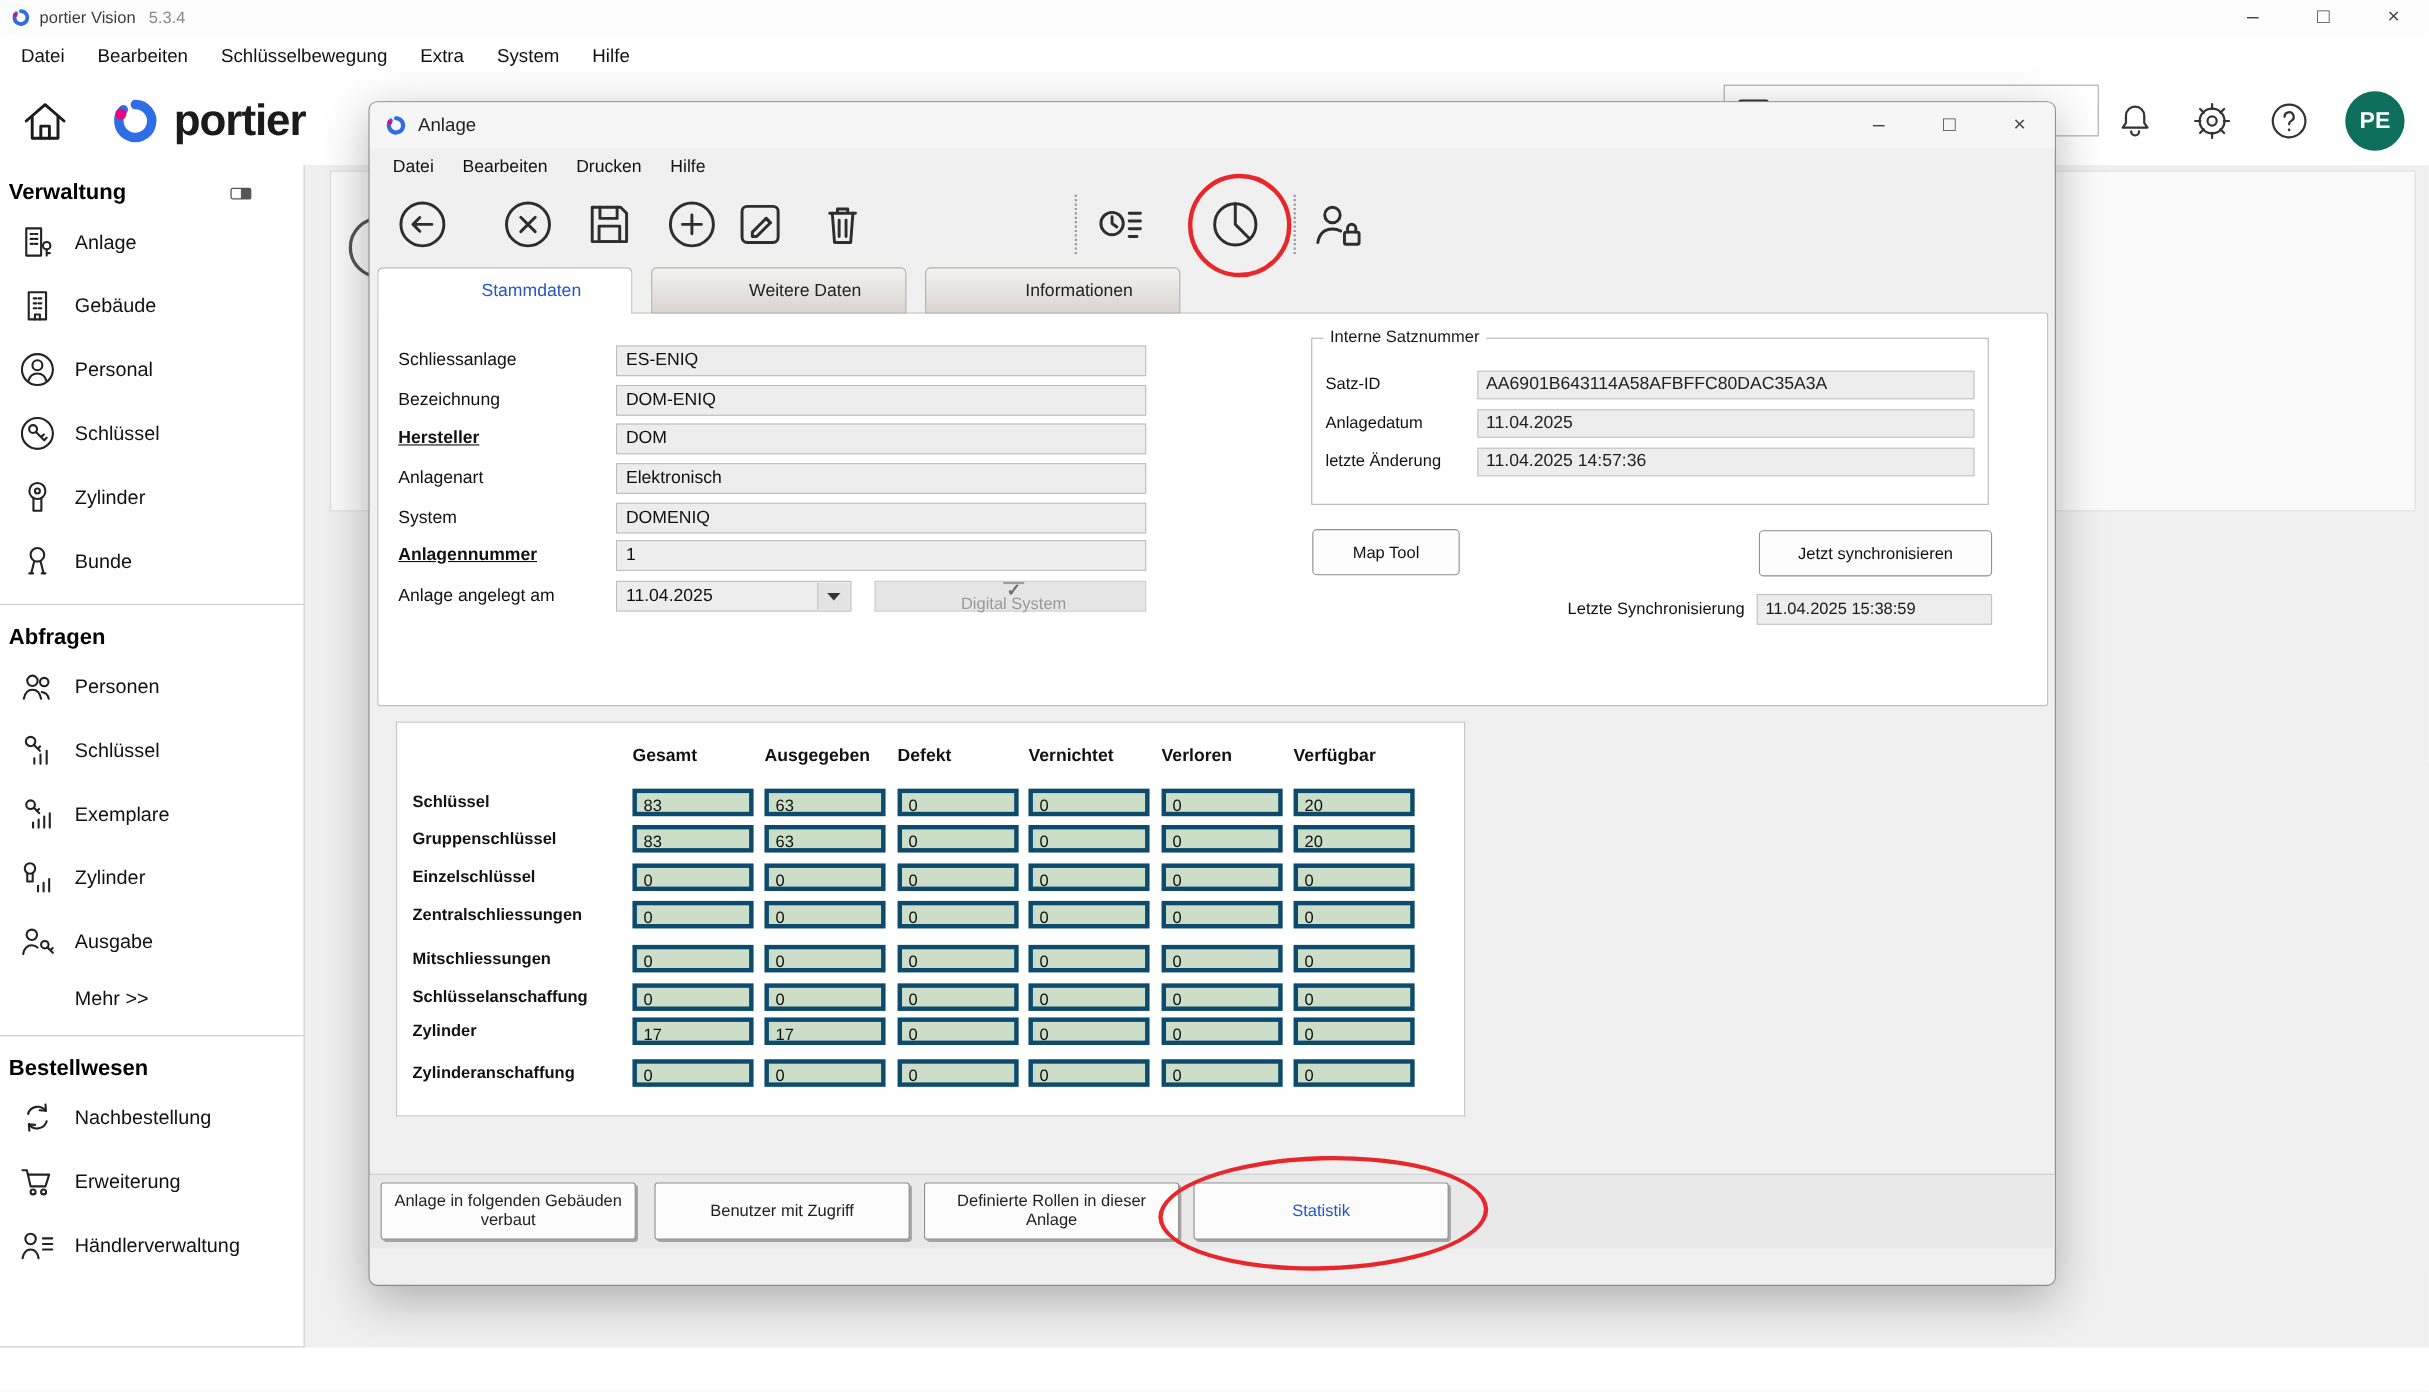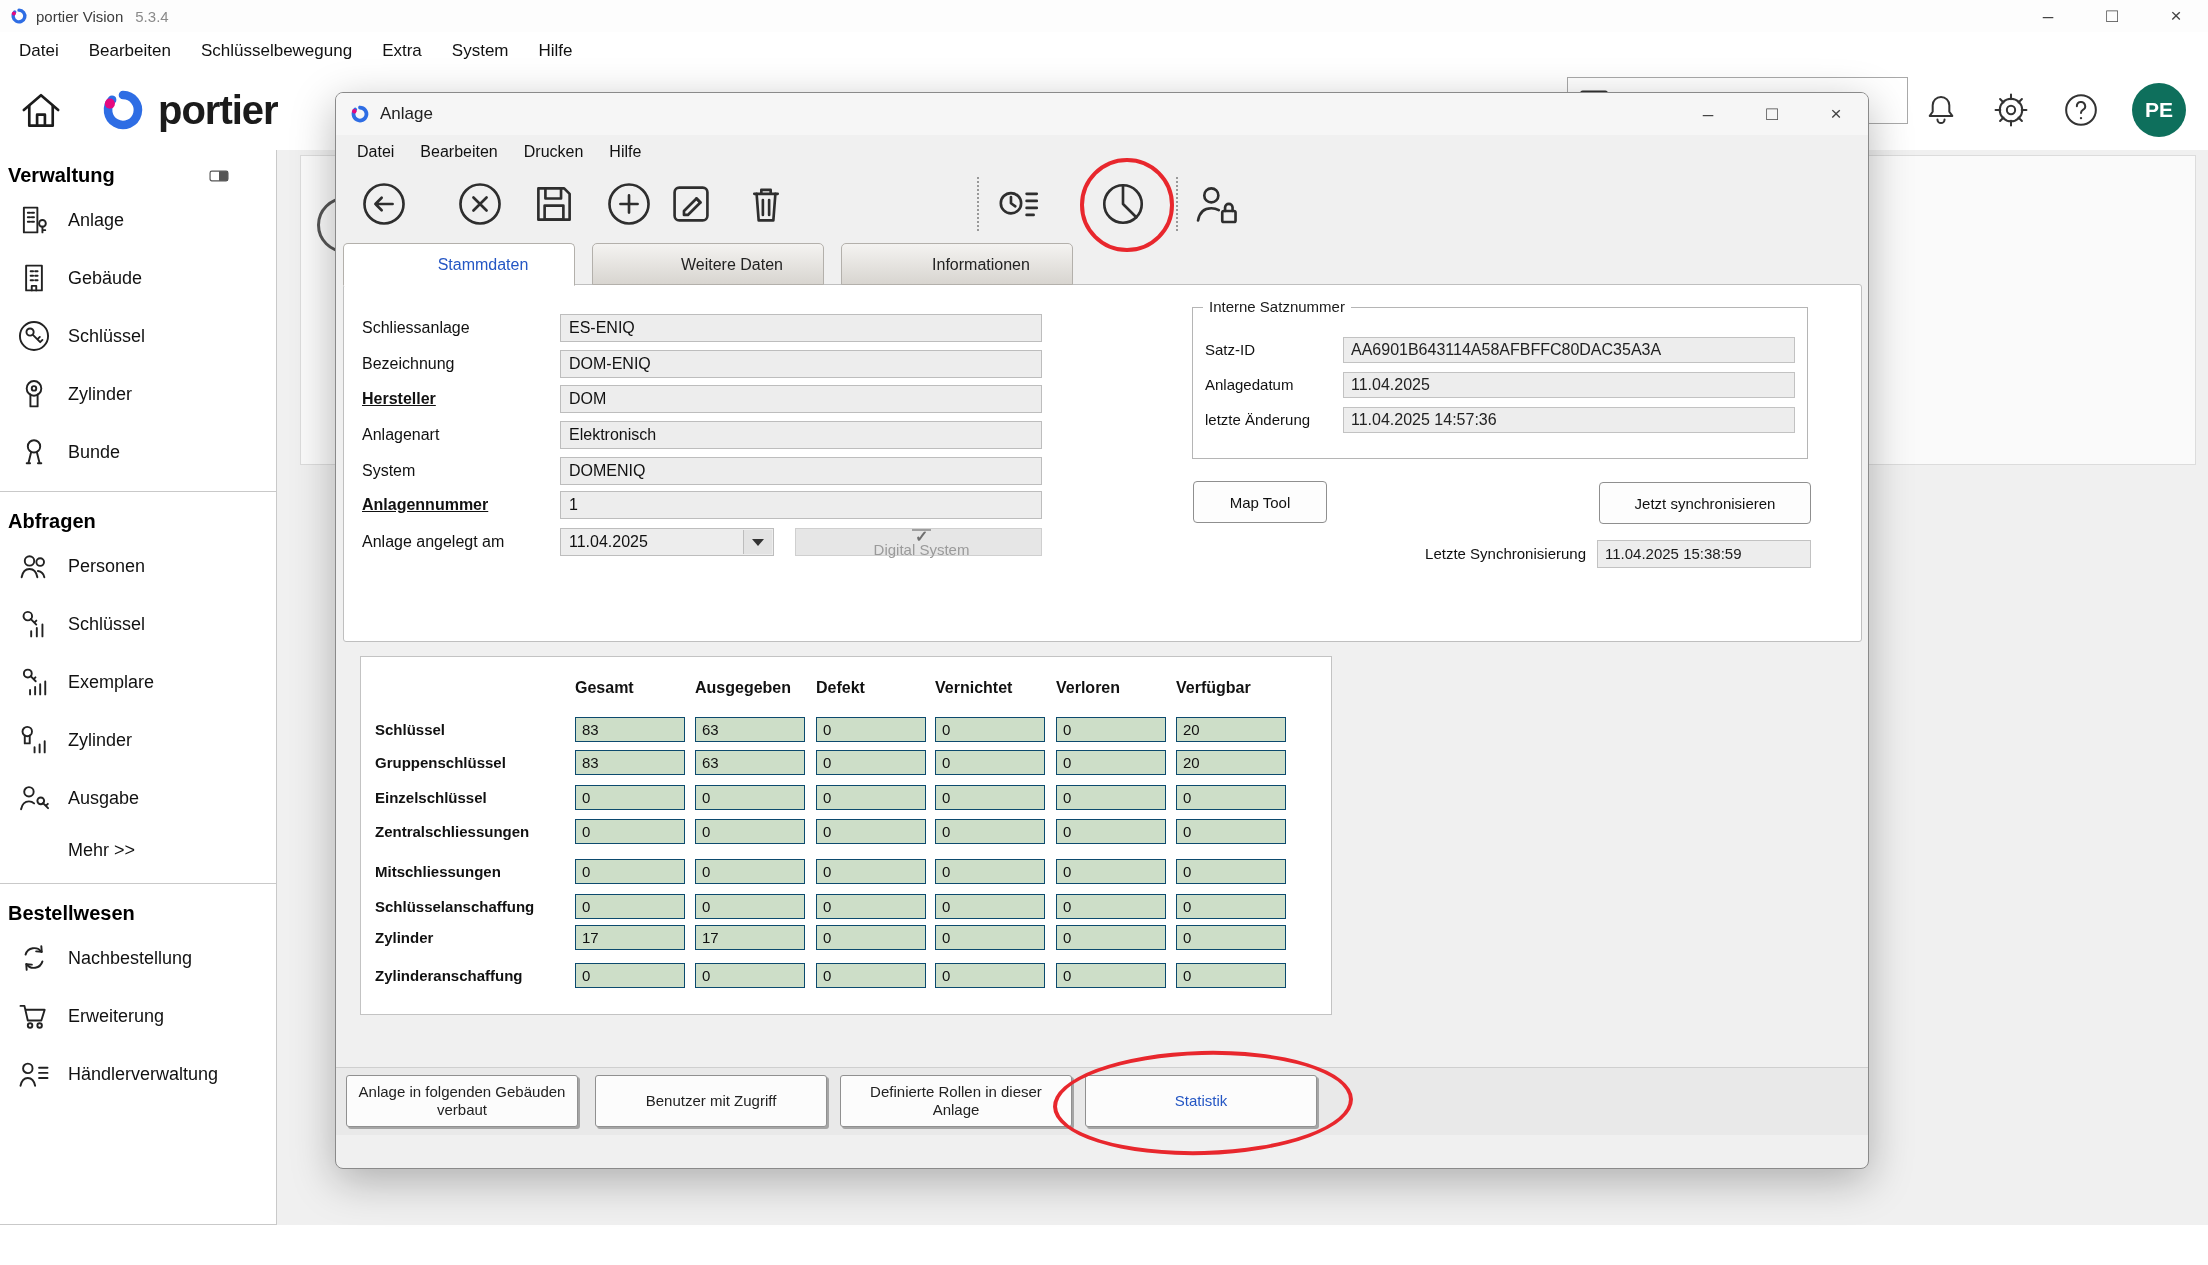--- a/index.html
+++ b/index.html
@@ -73,21 +73,21 @@
   .rg-label{position:absolute;left:12px;height:26px;line-height:26px;font-size:15px;color:#111;}
   .rg-field{position:absolute;left:150px;width:452px;height:26px;line-height:24px;background:#ededed;border:1px solid #c2c2c2;box-sizing:border-box;font-size:16px;padding:0 7px;color:#222;}
   .btn{position:absolute;display:flex;align-items:center;justify-content:center;background:#fdfdfd;border:1px solid #8f8f8f;border-radius:4px;font-size:15px;color:#111;}
   .maptool{left:849px;top:196px;width:132px;height:40px;}
   .syncbtn{left:1255px;top:197px;width:210px;height:40px;}
   .lastsync-label{position:absolute;left:942px;top:255px;width:300px;height:28px;line-height:28px;text-align:right;font-size:15px;color:#111;}
   .lastsync-value{position:absolute;left:1253px;top:255px;width:214px;height:28px;line-height:26px;background:#ededed;border:1px solid #c2c2c2;box-sizing:border-box;font-size:15px;padding:0 7px;}
   .stats{position:absolute;left:24px;top:563px;width:972px;height:359px;background:#fff;border:1px solid #c3c3c3;box-sizing:border-box;}
   .st-col{position:absolute;top:22px;font-weight:700;font-size:16px;color:#111;}
   .st-rowlabel{position:absolute;left:14px;font-weight:700;font-size:15px;height:25px;line-height:25px;color:#111;}
-  .st-cell{position:absolute;width:110px;height:25px;box-sizing:border-box;border:1px solid #0c4a6e;font-size:15px;line-height:23px;padding-left:6px;color:#111;}
+  .st-cell{position:absolute;width:110px;height:25px;box-sizing:border-box;border:4px solid #0c4a6e;font-size:15px;line-height:23px;padding-left:6px;color:#111;}
   .m-footer{position:absolute;left:0;top:974px;width:100%;height:67px;background:#e9e9e9;border-top:1px solid #cfcfcf;}
   .fbtn{position:absolute;top:7px;width:232px;height:52px;box-sizing:border-box;background:#fcfcfc;border:1px solid #909090;border-radius:3px;box-shadow:2px 2px 0 rgba(110,110,110,.55);display:flex;align-items:center;justify-content:center;text-align:center;font-size:15px;color:#222;padding:2px 10px;line-height:1.2;}
   .fbtn.hl{color:#2456c4;}
 
   
   .anno{position:absolute;border:4px solid #e8272d;border-radius:50%;z-index:30;pointer-events:none;}
   .anno-circle{left:1080px;top:158px;width:86px;height:86px;}
   .anno-ellipse{left:1053px;top:1051px;width:292px;height:96px;transform:rotate(-1.5deg);}
 </style>
 </head>
@@ -197,20 +197,30 @@
       </div>
       <div class="sb-item">
         <span class="icon">
           <svg viewBox="0 0 32 32" fill="none" stroke="currentColor" stroke-width="1.7" stroke-linecap="round" stroke-linejoin="round">
             <rect x="9" y="5" width="14" height="22"></rect>
             <path d="M13 10h2.2M17 10h2.2M13 14h2.2M17 14h2.2M13 18h2.2M17 18h2.2"></path>
             <path d="M14 27v-4h4v4"></path>
           </svg>
         </span>
         <span class="sb-label">Gebäude</span>
+      </div>
+      <div class="sb-item">
+        <span class="icon">
+          <svg viewBox="0 0 32 32" fill="none" stroke="currentColor" stroke-width="1.7" stroke-linecap="round" stroke-linejoin="round">
+            <circle cx="16" cy="16" r="12.5"></circle>
+            <circle cx="16" cy="12.5" r="4"></circle>
+            <path d="M8.5 25.5c1.2-4.4 4-6.3 7.5-6.3s6.3 1.9 7.5 6.3"></path>
+          </svg>
+        </span>
+        <span class="sb-label">Personal</span>
       </div>
       <div class="sb-item">
         <span class="icon">
           <svg viewBox="0 0 32 32" fill="none" stroke="currentColor" stroke-width="1.7" stroke-linecap="round" stroke-linejoin="round">
             <circle cx="16" cy="16" r="12.5"></circle>
             <circle cx="12.5" cy="12.5" r="3.2"></circle>
             <path d="M14.8 14.8 21.5 21.5M19 19l2.2-2.2M21.5 21.5l2-2"></path>
           </svg>
         </span>
         <span class="sb-label">Schlüssel</span>

